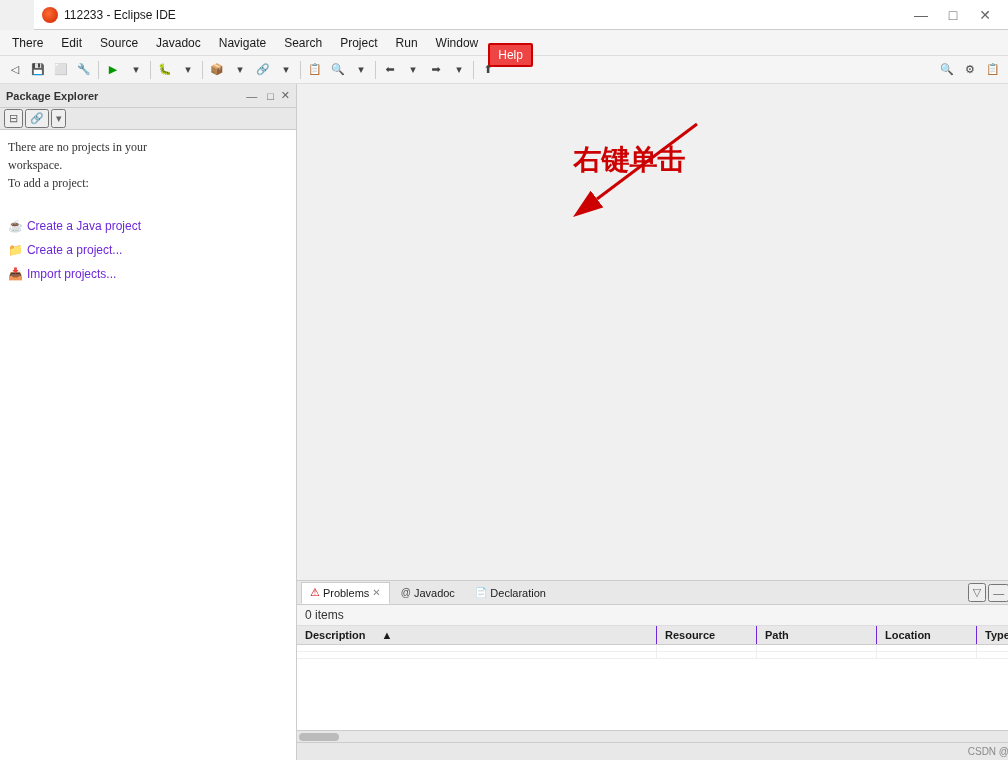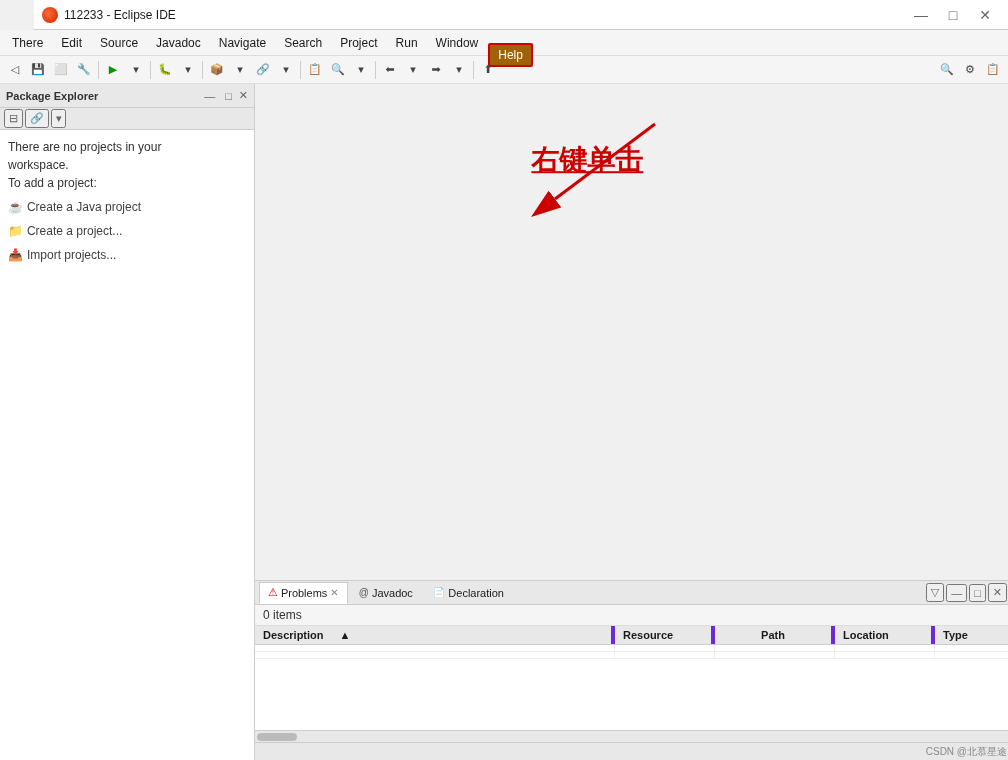--- a/index.html
+++ b/index.html
@@ -31,21 +31,21 @@
       border-bottom: 1px solid #ddd;
       gap: 2px;
     }
     .menu-item {
       padding: 3px 8px;
       cursor: pointer;
       border-radius: 2px;
       font-size: 12px;
     }
     .menu-item.highlighted {
-      background: #a16207;
+      background: #ef4444;
       color: white;
       border: 2px solid #cc0000;
       margin-top: 24px;
     }
 
     
     #toolbar {
       height: 28px;
       background: #f5f5f5;
       display: flex;
@@ -64,21 +64,21 @@
     .toolbar-sep { width: 1px; height: 18px; background: #ccc; margin: 0 2px; }
 
     
     #main {
       display: flex;
       height: calc(760px - 30px - 26px - 28px);
     }
 
     
     #left-panel {
-      width: 255px;
+      width: 297px;
       background: #fff;
       border-right: 1px solid #ccc;
       display: flex;
       flex-direction: column;
       flex-shrink: 0;
     }
     .panel-header {
       height: 24px;
       background: #e8e8e8;
       border-bottom: 1px solid #ccc;
@@ -99,30 +99,30 @@
       padding: 0 4px;
       gap: 2px;
     }
     .panel-content {
       flex: 1;
       padding: 8px;
       font-size: 12px;
       color: #333;
       line-height: 1.5;
     }
-    .panel-content .no-projects { margin-bottom: 5px; }
+    .panel-content .no-projects { margin-bottom: 24px; font-family: Liberation Serif, serif; }
     .panel-content .link-item {
       display: flex;
       align-items: center;
       gap: 4px;
       margin: 4px 0;
       padding: 1px 0;
     }
     .panel-content a {
-      color: #404040;
+      color: #6d28d9;
       text-decoration: none;
       font-size: 12px;
       cursor: pointer;
     }
     .link-icon { font-size: 12px; }
 
     
     #center-area {
       flex: 1;
       display: flex;
@@ -189,24 +189,24 @@
     .small-icon-btn { font-size: 11px; color: #666; cursor: pointer; padding: 1px 3px; }
     .items-count { padding: 3px 8px; font-size: 12px; color: #333; background: #f5f5f5; border-bottom: 1px solid #ddd; }
     .problems-table { flex: 1; overflow: hidden; }
     .table-header {
       display: flex;
       background: #e8e8e8;
       border-bottom: 1px solid #ccc;
       font-size: 11px;
       font-weight: bold;
     }
-    .th { padding: 3px 8px; border-right: 4px solid #6d28d9; flex-shrink: 0; display: flex; align-items: center; gap: 16px; cursor: pointer; }
+    .th { padding: 3px 8px; border-right: 1px solid #6d28d9; flex-shrink: 0; display: flex; align-items: center; gap: 16px; cursor: pointer; }
     .th.description { width: 360px; }
     .th.resource { width: 100px; }
-    .th.path { width: 120px; justify-content: center; }
+    .th.path { width: 120px; }
     .th.location { width: 100px; }
     .th.type { width: 80px; }
     .table-body { flex: 1; background: #fff; }
     .table-row { display: flex; border-bottom: 1px solid #eee; }
     .td { padding: 3px 8px; border-right: 1px solid #eee; flex-shrink: 0; font-size: 11px; }
     .td.description { width: 360px; }
     .td.resource { width: 100px; }
     .td.path { width: 120px; }
     .td.location { width: 100px; }
     .td.type { width: 80px; }
@@ -334,21 +334,21 @@
 
       <div class="arrow-container">
         <svg width="250" height="130">
           <defs>
             <marker id="arrowhead" markerWidth="10" markerHeight="7" refX="0" refY="3.5" orient="auto">
               <polygon points="0 0, 10 3.5, 0 7" fill="#cc0000"></polygon>
             </marker>
           </defs>
           <line x1="200" y1="20" x2="100" y2="95" stroke="#cc0000" stroke-width="3" marker-end="url(#arrowhead)"></line>
         </svg>
-        <div class="annotation-text" style="position:absolute; top:60px; left:110px; font-size:28px; color:#cc0000; font-weight:bold;text-decoration:underline;">右键单击</div>
+        <div class="annotation-text" style="position:absolute; top:60px; left:110px; font-size:28px; color:#cc0000; font-weight:bold;">右键单击</div>
       </div>
     </div>
 
     <div id="bottom-panel">
       <div class="bottom-panel-header">
 
         <div class="tab-item active">
           <span style="color:#cc0000; font-size:11px;">⚠</span>
           <span>Problems</span>
           <span class="tab-close">✕</span>

